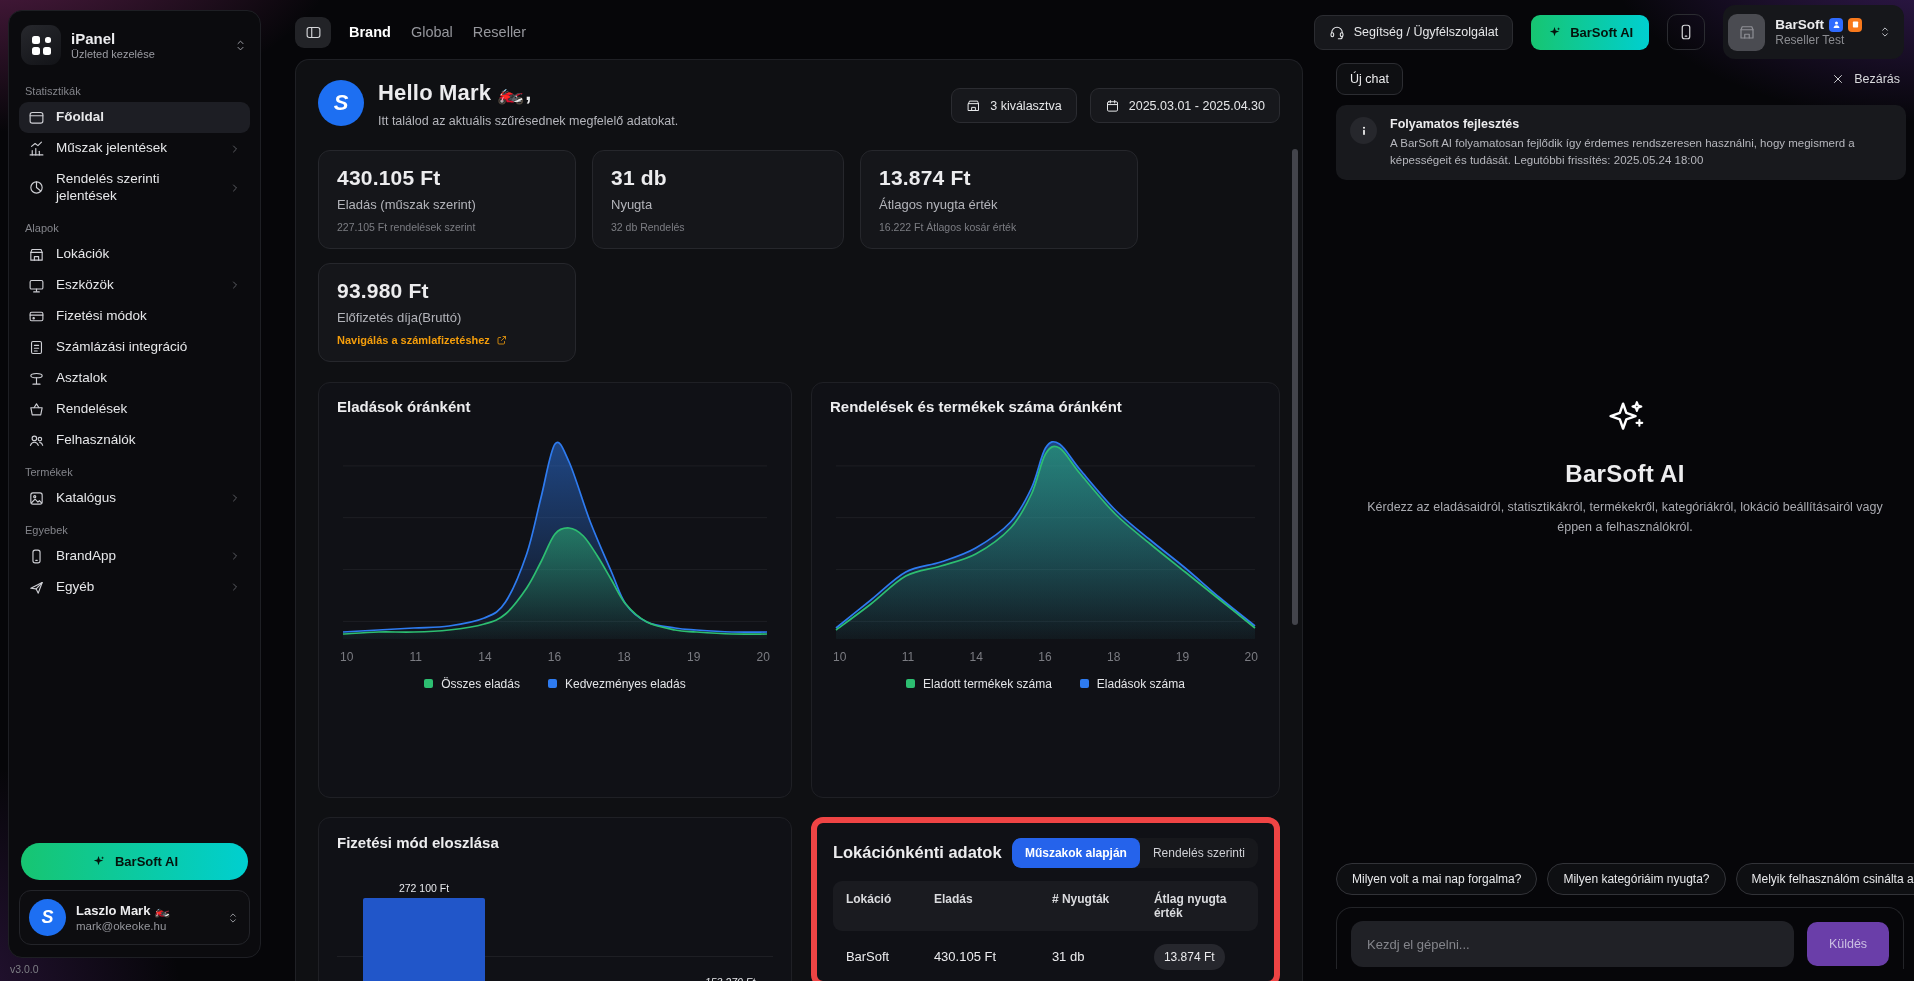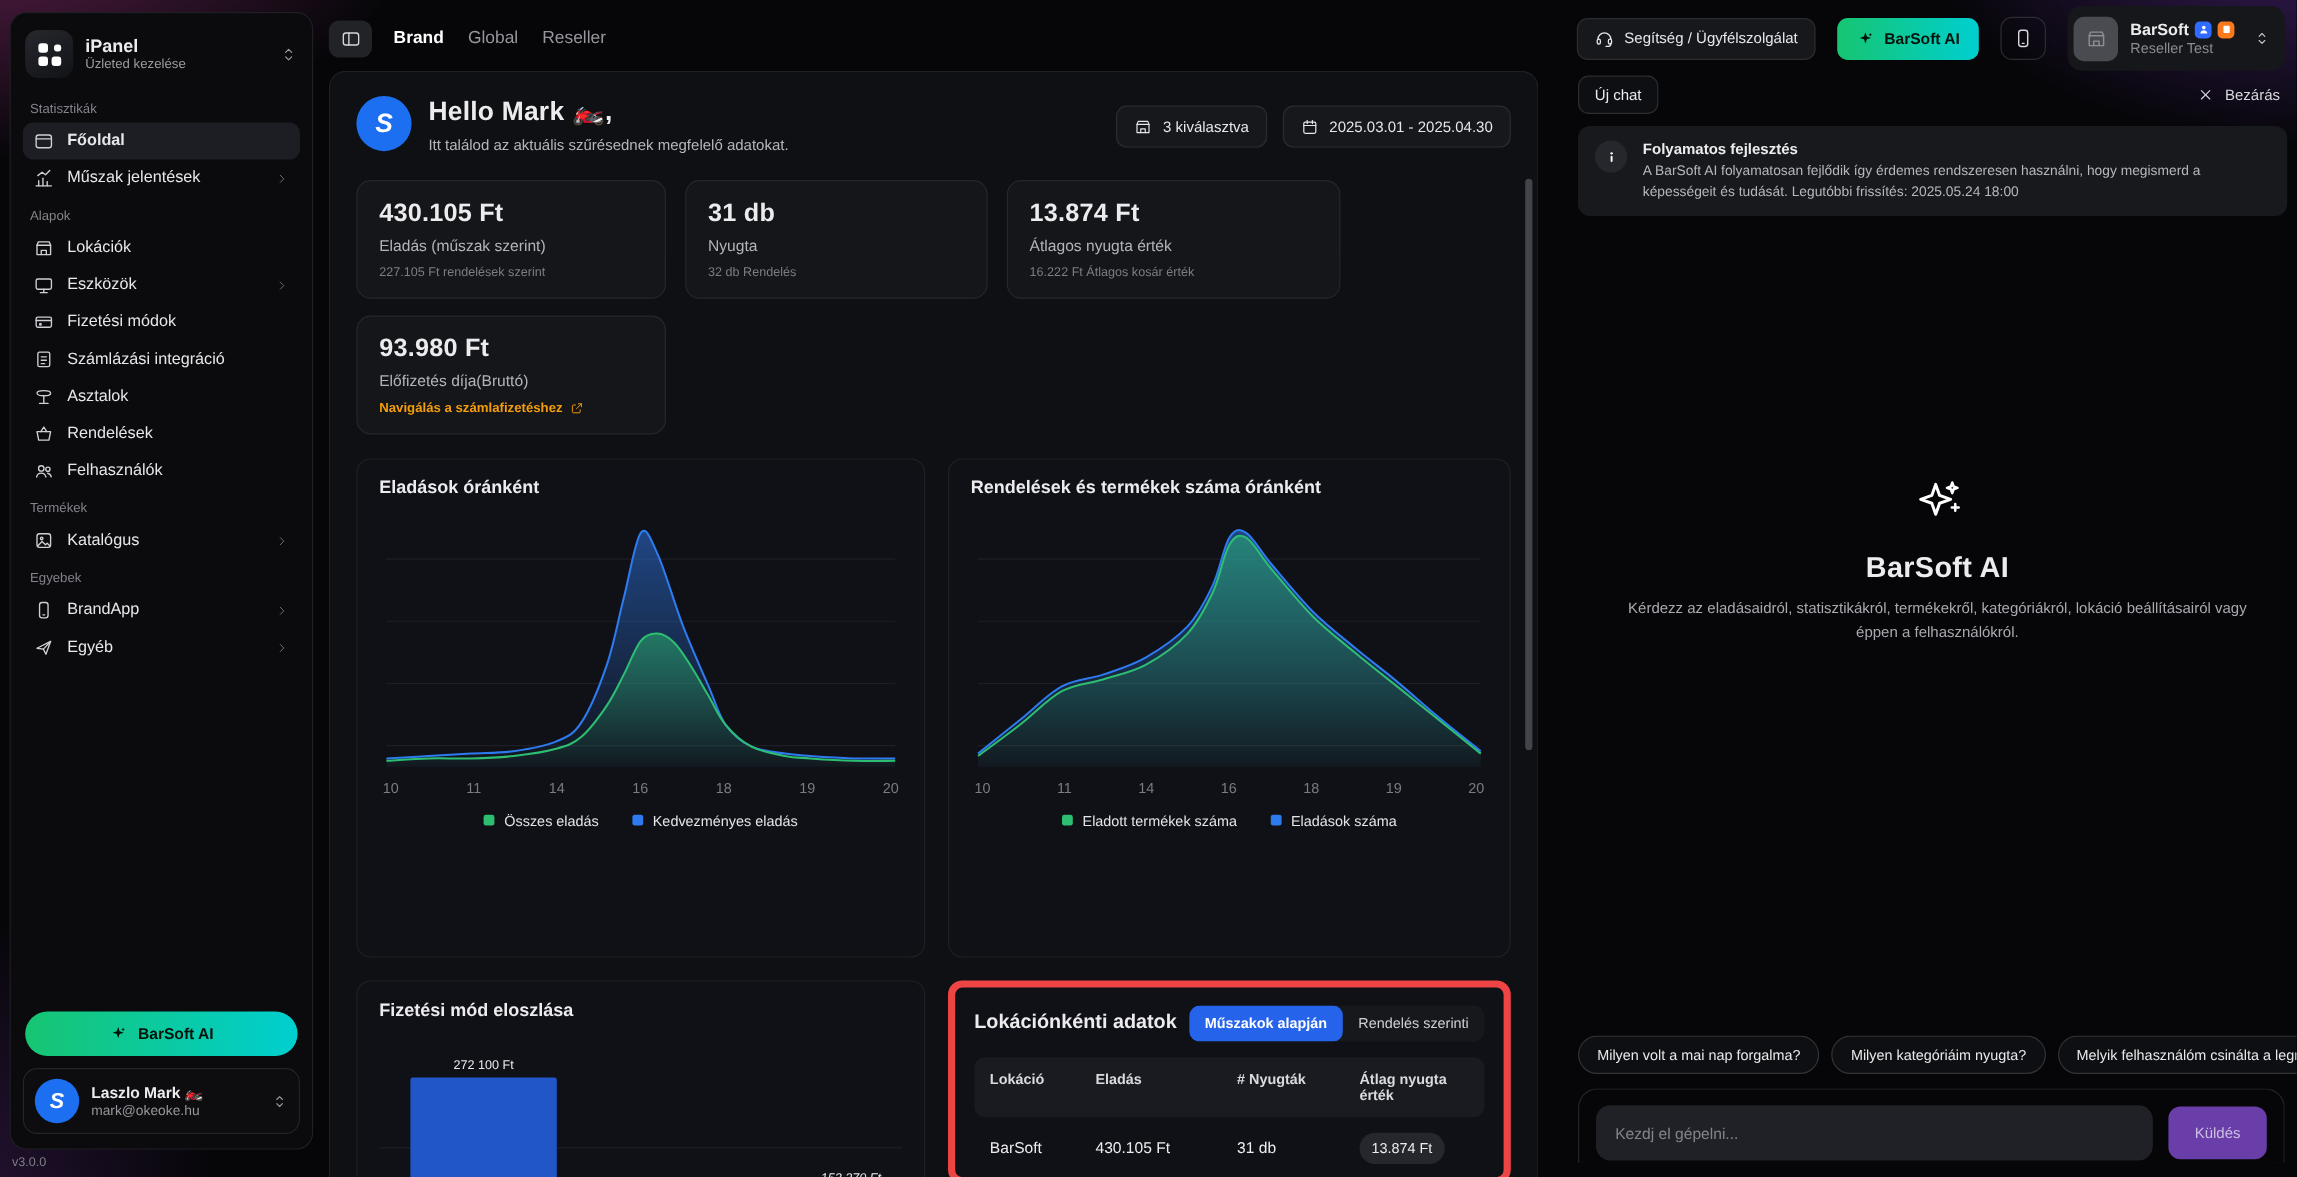--- a/index.html
+++ b/index.html
@@ -3,21 +3,21 @@
 <meta charset="utf-8">
 <style>
   html,body{margin:0;padding:0;background:#060609;}
   #screen{position:relative;width:1914px;height:981px;overflow:hidden;
     font-family:"Liberation Sans",sans-serif;color:#ececee;background:#060609;}
   .bg-glow{position:absolute;inset:0;pointer-events:none;
     background:
       radial-gradient(640px 360px at -40px -90px, rgba(199,62,158,.50), rgba(199,62,158,0) 62%),
       radial-gradient(560px 320px at 101% -70px, rgba(126,58,200,.45), rgba(126,58,200,0) 60%),
       radial-gradient(420px 420px at -70px 103%, rgba(120,50,165,.32), rgba(120,50,165,0) 60%);}
-  .layout{position:absolute;inset:0;display:flex;}
+  .layout{position:absolute;inset:0;display:flex;gap:21px;}
   svg{display:block}
   .ic{stroke:currentColor;fill:none;stroke-width:1.6;stroke-linecap:round;stroke-linejoin:round;}
 
   
   .sidebar{position:relative;z-index:2;width:253px;flex:0 0 253px;margin:10px 0 0 8px;height:948px;
     background:#0b0b0e;border:1px solid #1e1f24;border-radius:14px;padding:12px 10px;box-sizing:border-box;
     display:flex;flex-direction:column;}
   .sb-head{display:flex;align-items:center;gap:10px;padding:2px 2px 10px;}
   .sb-logo{width:40px;height:40px;border-radius:11px;background:linear-gradient(150deg,#27282d,#121317);
     display:grid;place-items:center;flex:0 0 40px;}
@@ -191,20 +191,35 @@
         <span class="sbi">
             <svg class="ic" width="17" height="17" viewBox="0 0 24 24">
               <path d="M3 21h18"></path>
               <path d="M6 21v-6"></path>
               <path d="M11 21v-9"></path>
               <path d="M16 21v-5"></path>
               <path d="M5 9l5-4 4 3 5-5"></path>
             </svg>
           </span>
         <span>Műszak jelentések</span>
+        <span class="chev">
+            <svg class="ic" width="12" height="12" viewBox="0 0 24 24">
+              <path d="M9 6l6 6-6 6"></path>
+            </svg>
+          </span>
+      </div>
+      <div class="sb-item">
+        <span class="sbi">
+            <svg class="ic" width="17" height="17" viewBox="0 0 24 24">
+              <circle cx="12" cy="12" r="8"></circle>
+              <path d="M12 12V4"></path>
+              <path d="M12 12l6 5"></path>
+            </svg>
+          </span>
+        <span style="max-width:150px">Rendelés szerinti jelentések</span>
         <span class="chev">
             <svg class="ic" width="12" height="12" viewBox="0 0 24 24">
               <path d="M9 6l6 6-6 6"></path>
             </svg>
           </span>
       </div>
 
       <div class="sb-section">Alapok</div>
       <div class="sb-item">
         <span class="sbi">

